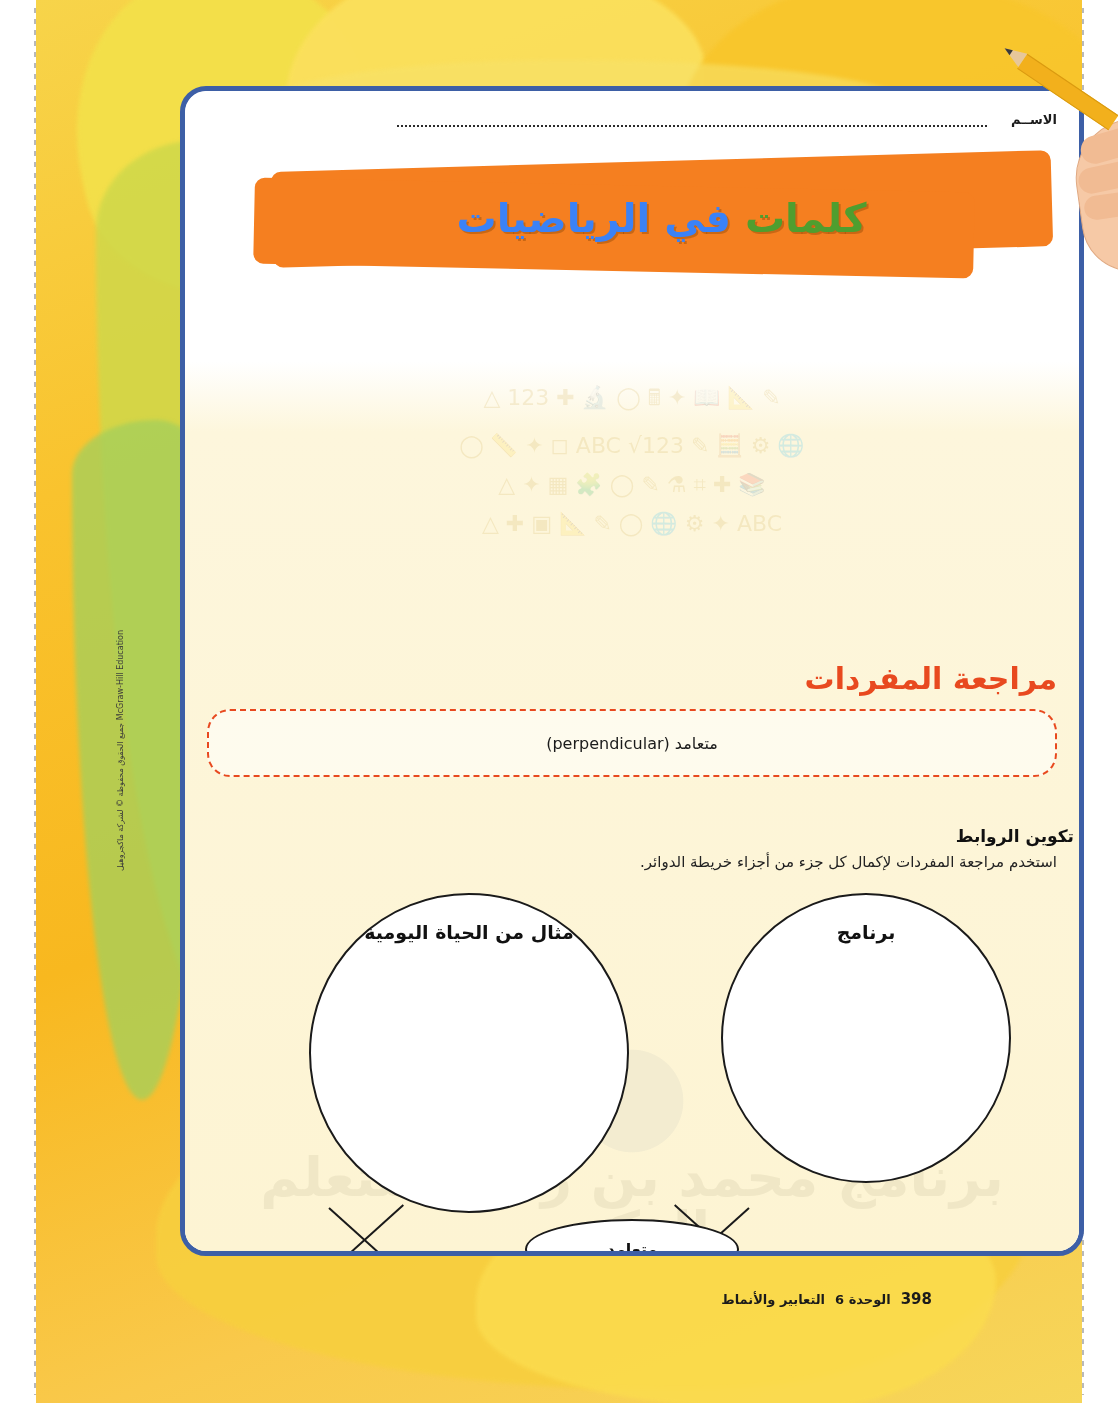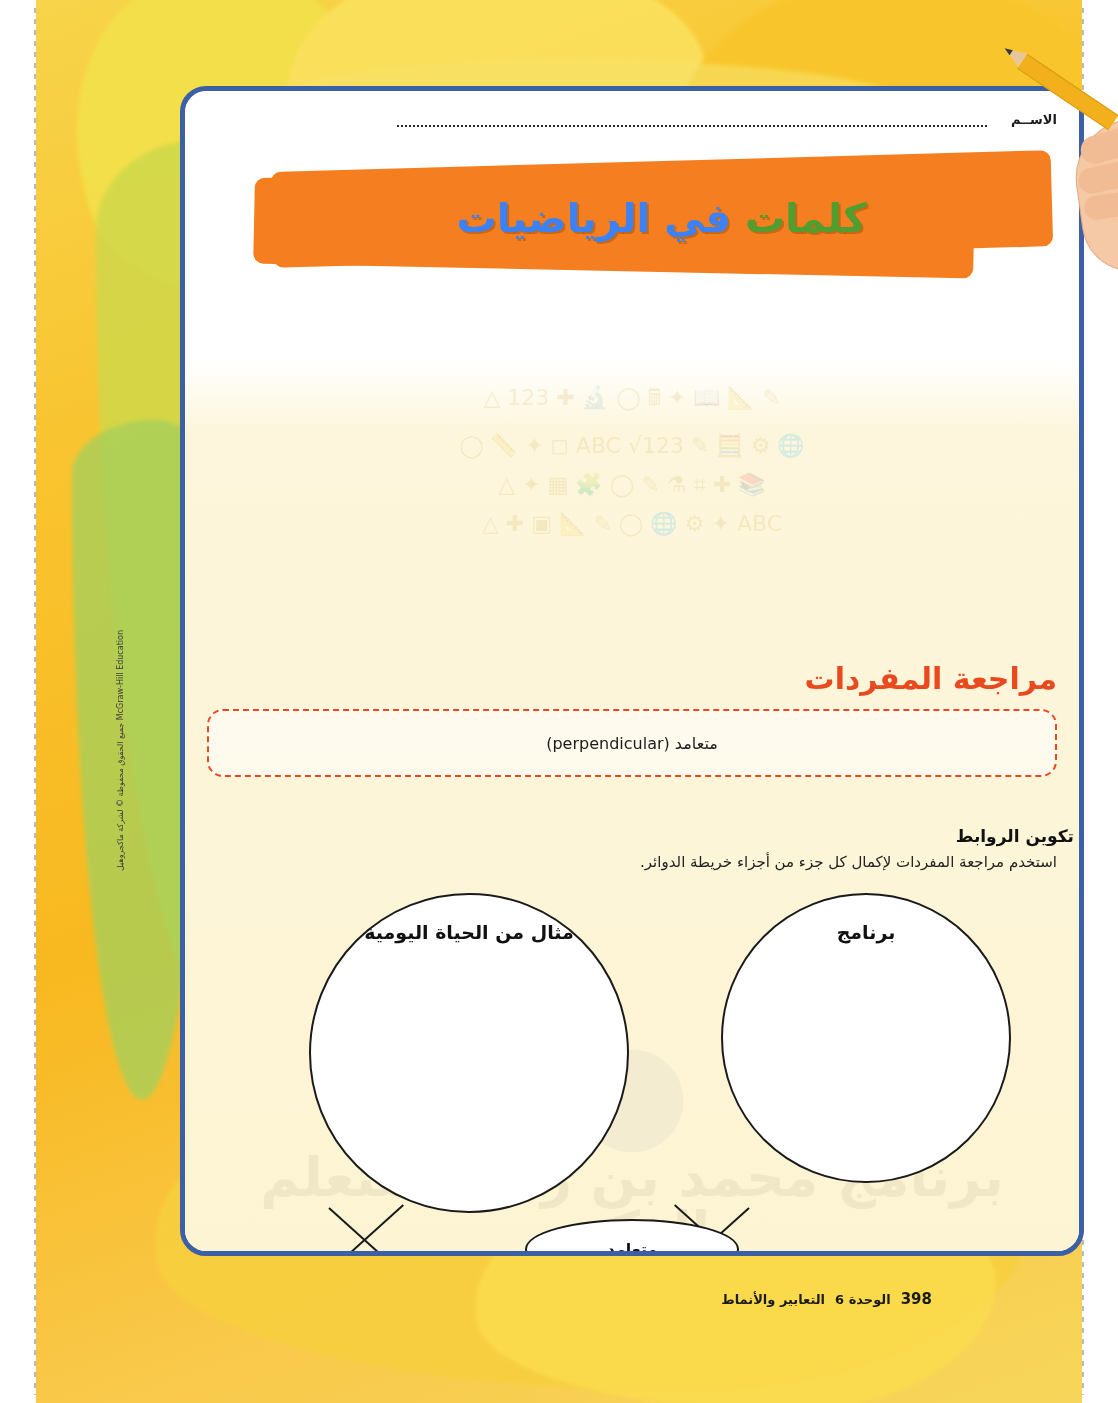--- a/index.html
+++ b/index.html
@@ -217,21 +217,21 @@
     color: #e8491f;
     direction: rtl;
   }
 
   
   .vocab-box {
     position: absolute;
     top: 348px; right: 22px; left: 22px;
     height: 64px;
     border: 2px dashed #e8491f;
-    border-radius: 16px;
+    border-radius: 23px;
     background: rgba(255,255,255,.55);
     display: flex;
     align-items: center;
     justify-content: center;
     direction: rtl;
   }
   .vocab-box .term {
     font-size: 16px;
     color: #1b1b1b;
     direction: rtl;

